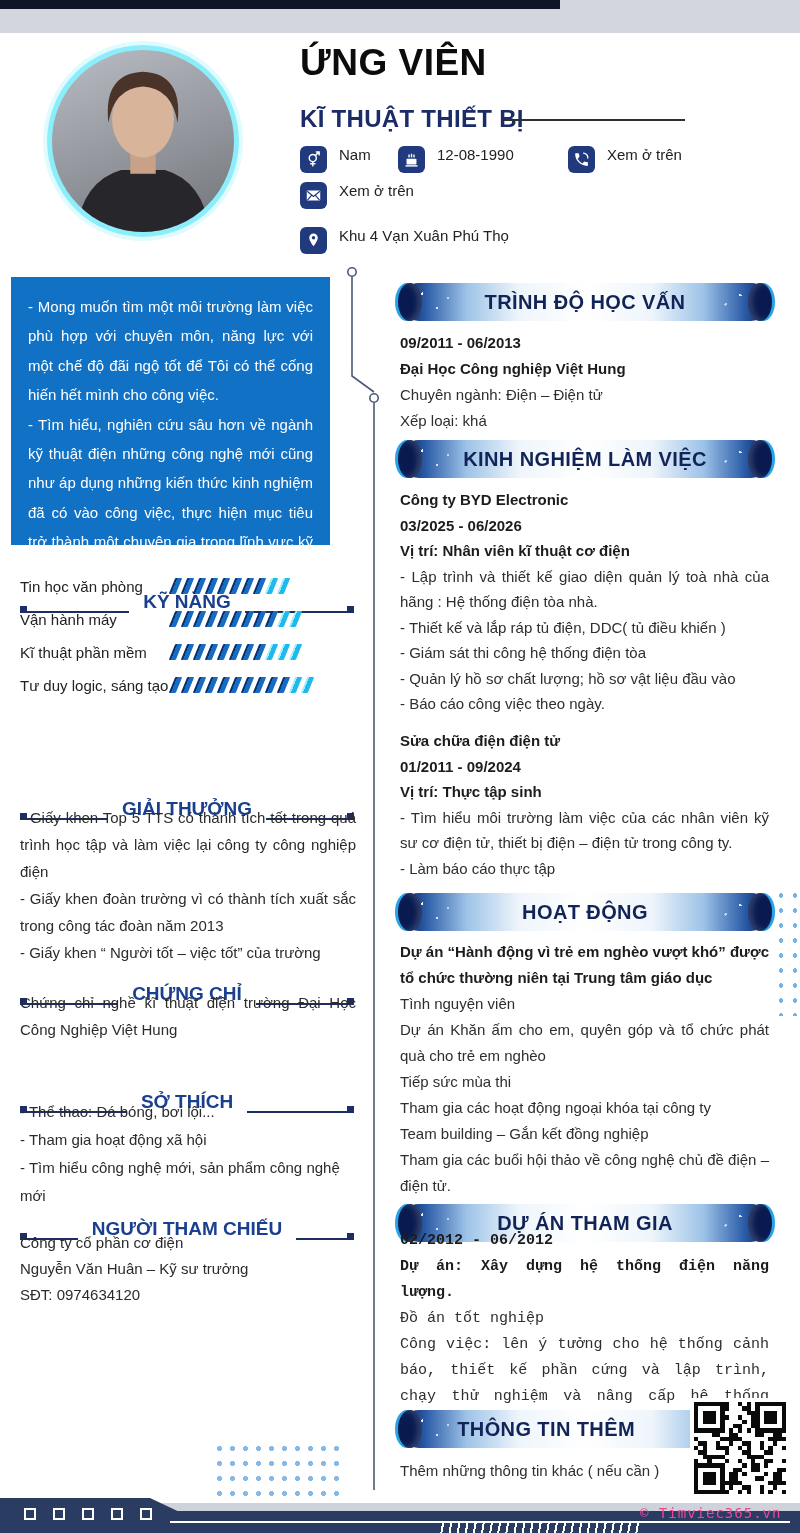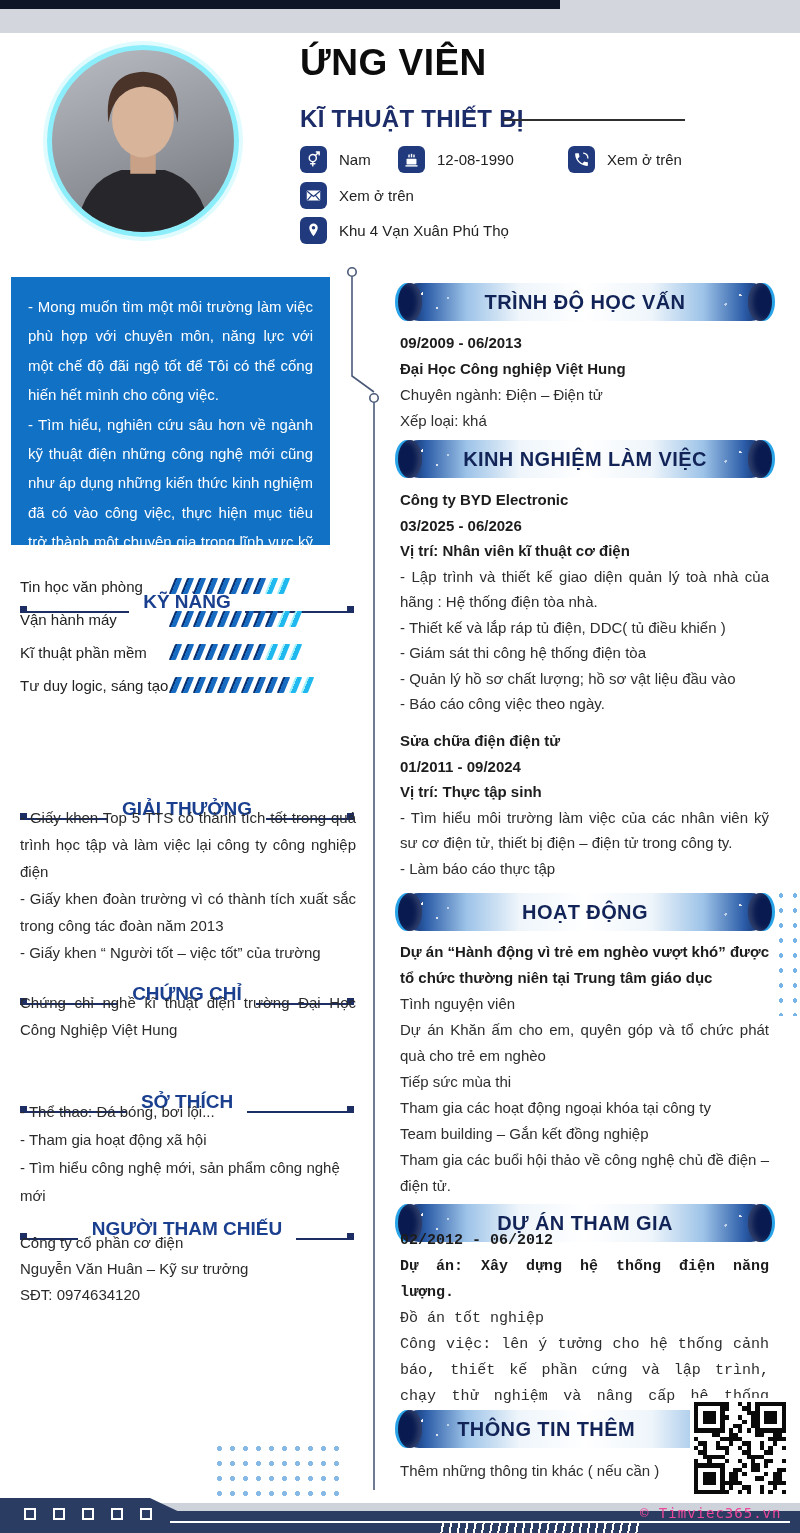--- a/index.html
+++ b/index.html
@@ -14,21 +14,21 @@
   .avatar { position:absolute; left:47px; top:45px; width:192px; height:192px; border-radius:50%;
     border:5px solid #8deefb; box-shadow:0 0 0 4px #dffbfe;
     background:linear-gradient(160deg,#b9bcc2,#8e9298 60%,#6f7277); overflow:hidden; }
   .avatar svg { width:100%; height:100%; display:block; }
 
   
   .name { position:absolute; left:300px; top:42px; font-size:37px; font-weight:800; color:#0c0c0c; letter-spacing:.5px; }
   .subtitle { position:absolute; left:300px; top:105px; font-size:24px; font-weight:700; color:#1b2c68; letter-spacing:.3px; }
   .title-line { position:absolute; left:503px; top:119px; width:182px; height:2px; background:#2f2f2f; }
 
-  .contact { position:absolute; display:flex; align-items:center; gap:12px; }
+  .contact { position:absolute; display:flex; gap:12px; }
   .cicon { width:27px; height:27px; background:#203a7d; border-radius:6px; display:flex; align-items:center; justify-content:center; flex:0 0 auto; }
   .cicon svg { width:17px; height:17px; }
   .clabel { font-size:15px; color:#222; }
 
   
   .objective { position:absolute; left:11px; top:277px; width:319px; height:268px; background:#1171c5;
     color:#fff; font-size:15px; line-height:29.4px; text-align:justify; padding:15px 17px; }
   .objective p { margin:0; }
 
   
@@ -151,21 +151,21 @@
   </div>
   <div class="contact" style="left:300px; top:182px;">
     <span class="cicon">
       <svg viewBox="0 0 24 24">
         <rect x="2.5" y="5" width="19" height="14" rx="1" fill="#fff"></rect>
         <path d="M3 6 L12 13.5 L21 6 M3.5 18.5 L9.5 11.5 M20.5 18.5 L14.5 11.5" stroke="#203a7d" stroke-width="1.7" fill="none"></path>
       </svg>
     </span>
     <span class="clabel">Xem ở trên</span>
   </div>
-  <div class="contact" style="left:300px; top:217px;">
+  <div class="contact" style="left:300px; top:227px;">
     <span class="cicon">
       <svg viewBox="0 0 24 24" fill="#fff">
         <path d="M12 2C8.7 2 6 4.7 6 8c0 4.5 6 12 6 12s6-7.5 6-12c0-3.3-2.7-6-6-6zm0 8.5A2.5 2.5 0 1 1 12 5.5a2.5 2.5 0 0 1 0 5z"></path>
       </svg>
     </span>
     <span class="clabel">Khu 4 Vạn Xuân Phú Thọ</span>
   </div>
 
   <div class="objective">
     <p>- Mong muốn tìm một môi trường làm việc phù hợp với chuyên môn, năng lực với một chế độ đãi ngộ tốt để Tôi có thể cống hiến hết mình cho công việc.</p>
@@ -304,21 +304,21 @@
     <p>Nguyễn Văn Huân – Kỹ sư trưởng</p>
     <p>SĐT: 0974634120</p>
   </div>
 
   <div class="rcol">
 
     <div class="banner" style="top:283px;">
       <span class="bl">TRÌNH ĐỘ HỌC VẤN</span>
     </div>
     <div class="rbody" style="top:330px;">
-      <p class="b">09/2009 - 06/2013</p>
+      <p class="b">09/2011 - 06/2013</p>
       <p class="b">Đại Học Công nghiệp Việt Hung</p>
       <p>Chuyên ngành: Điện – Điện tử</p>
       <p>Xếp loại: khá</p>
     </div>
 
     <div class="banner" style="top:440px;">
       <span class="bl">KINH NGHIỆM LÀM VIỆC</span>
     </div>
     <div class="rbody lh255 just" style="top:487px;">
       <p class="b">Công ty BYD Electronic</p>

